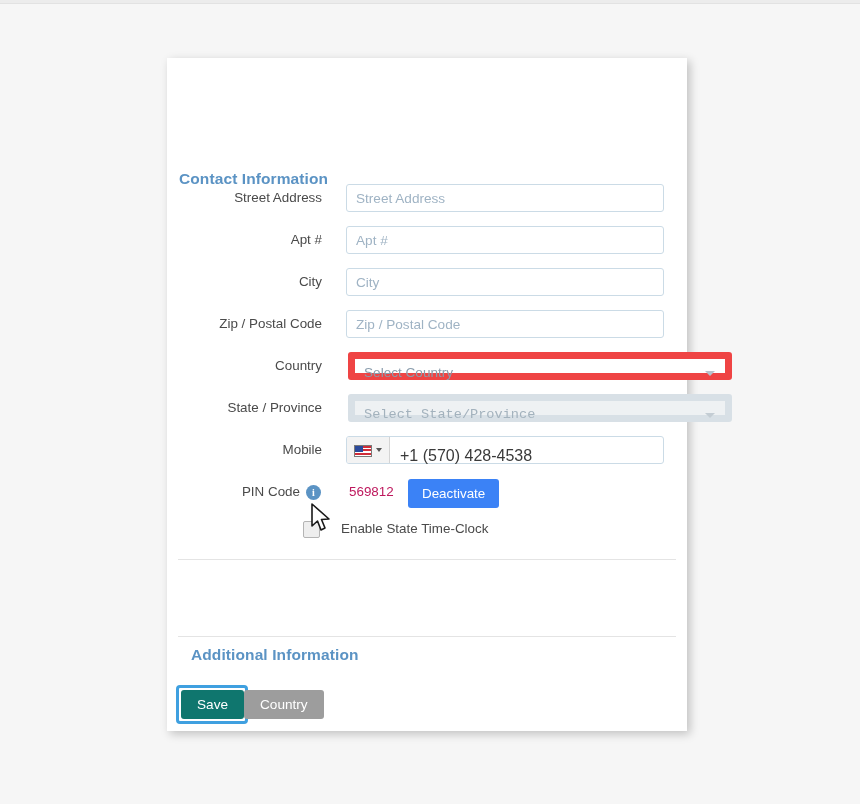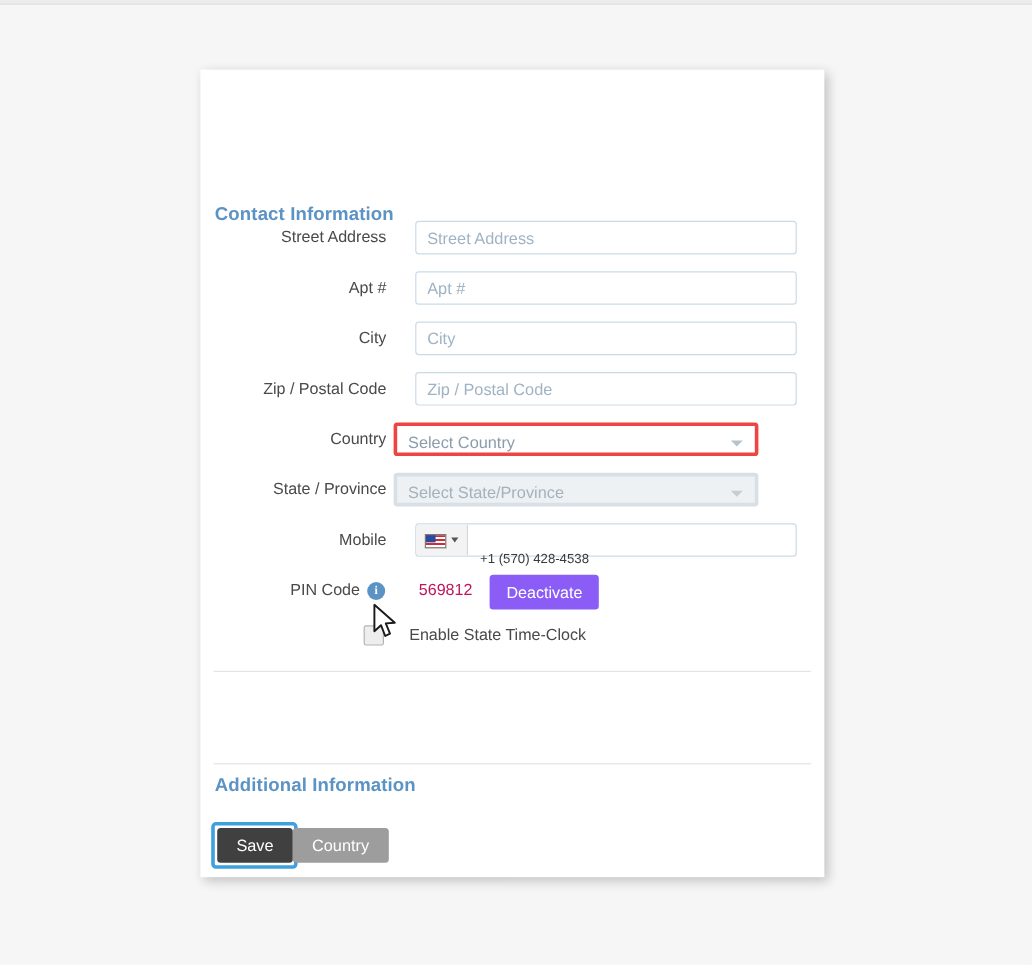--- a/index.html
+++ b/index.html
@@ -37,21 +37,21 @@
   }
 
   .section-title {
     color: #5b93c4;
     font-size: 15.5px;
     font-weight: bold;
     padding-left: 12px;
     letter-spacing: 0.1px;
   }
   #contact-title { position: absolute; left: 0; top: 70px; margin-top: 42px; }
-  #additional-title { position: absolute; left: 0; top: 588px; }
+  #additional-title { position: absolute; left: 12px; top: 588px; }
 
   .divider {
     position: absolute;
     left: 11px;
     width: 498px;
     height: 1px;
     background: #e4e4e4;
   }
   #divider-top    { top: 501px; }
   #divider-bottom { top: 578px; }
@@ -88,43 +88,43 @@
     color: #4a4a4a;
     padding: 0 9px;
     outline: none;
   }
   .field::placeholder {
     color: #9fb3c4;
     opacity: 1;
   }
   .select-box {
     position: absolute;
-    left: 161px;
-    width: 304px;
+    left: 181px;
+    width: 384px;
     height: 28px;
     box-sizing: border-box;
-    border: 3px solid #ef4444;
+    border: 7px solid #ef4444;
     border-radius: 3px;
     background: #ffffff;
     cursor: pointer;
   }
   .select-box.disabled {
     background: #eef1f3;
     border-color: #d8e0e6;
   }
   .select-text {
     position: absolute;
     left: 9px;
     top: 0;
     line-height: 27px;
     font-size: 13.6px;
     color: #8a9dad;
     white-space: nowrap;
   }
-  .select-box.disabled .select-text { color: #a3b2bd; }
+  .select-box.disabled .select-text { color: #a3b2bd; font-family: Liberation Mono, monospace; }
   .caret {
     position: absolute;
     right: 10px;
     top: 12px;
     width: 0; height: 0;
     border-left: 5px solid transparent;
     border-right: 5px solid transparent;
     border-top: 5px solid #b6c3cd;
   }
   .select-box.disabled .caret { border-top-color: #c4cdd4; }
@@ -172,23 +172,23 @@
     position: absolute;
     right: 7px; top: 11px;
     width: 0; height: 0;
     border-left: 3.5px solid transparent;
     border-right: 3.5px solid transparent;
     border-top: 4px solid #555;
   }
   .phone-text {
     position: absolute;
     left: 53px;
-    top: 16px;
+    top: 6px;
     line-height: 26px;
-    font-size: 11px;
+    font-size: 16px;
     color: #3a3a3a;
   }
 
   
   .info-icon {
     position: absolute;
     width: 15px; height: 15px;
     border-radius: 50%;
     background: #5b93c4;
     color: #ffffff;
@@ -205,21 +205,21 @@
     line-height: 28px;
     font-size: 13.4px;
     color: #be185d;
   }
   .deactivate-btn {
     position: absolute;
     left: 241px;
     top: 1px;
     height: 29px;
     padding: 0 14px;
-    background: #8b5cf6;
+    background: #3b82f6;
     border: none;
     border-radius: 3px;
     color: #ffffff;
     font-family: "Liberation Sans", sans-serif;
     font-size: 13.4px;
     cursor: pointer;
     line-height: 29px;
   }
 
   
@@ -263,21 +263,21 @@
     border: none;
     border-radius: 3px;
     font-family: "Liberation Sans", sans-serif;
     font-size: 13.6px;
     color: #ffffff;
     cursor: pointer;
     height: 29px;
     line-height: 29px;
     padding: 0 16px;
   }
-  #save-button   { background: #404040; left: 14px; top: 632px; }
+  #save-button   { background: #0f766e; left: 14px; top: 632px; }
   #cancel-button { background: #9d9d9d; left: 77px; top: 632px; }
   #save-ring {
     position: absolute;
     left: 9px;
     top: 627px;
     width: 72px;
     height: 39px;
     border: 3px solid #3fa0e0;
     border-radius: 4px;
     box-sizing: border-box;

